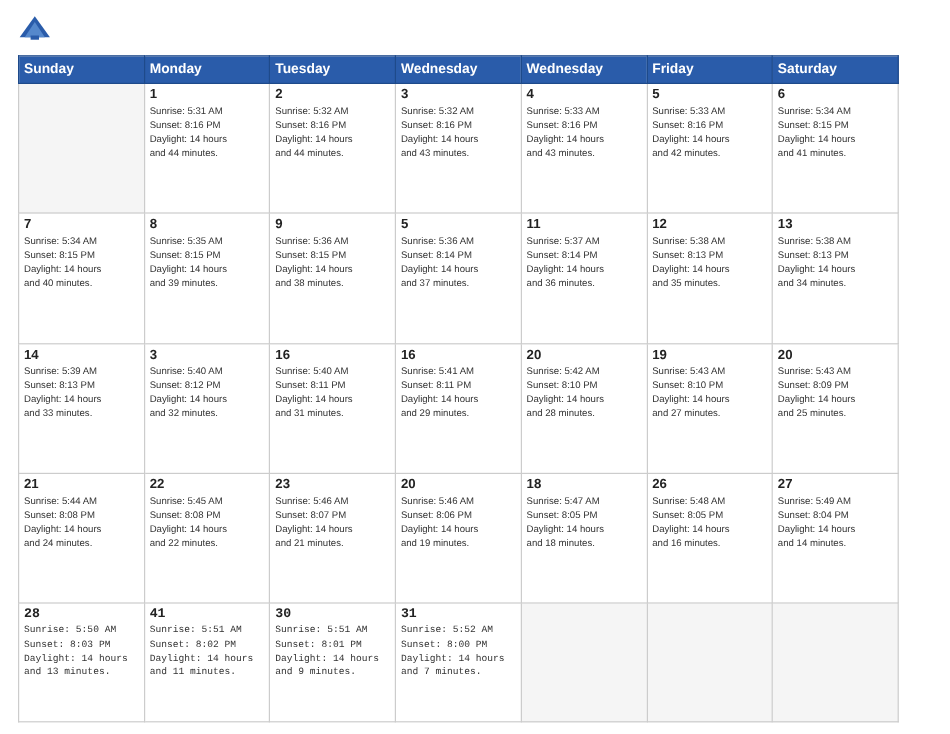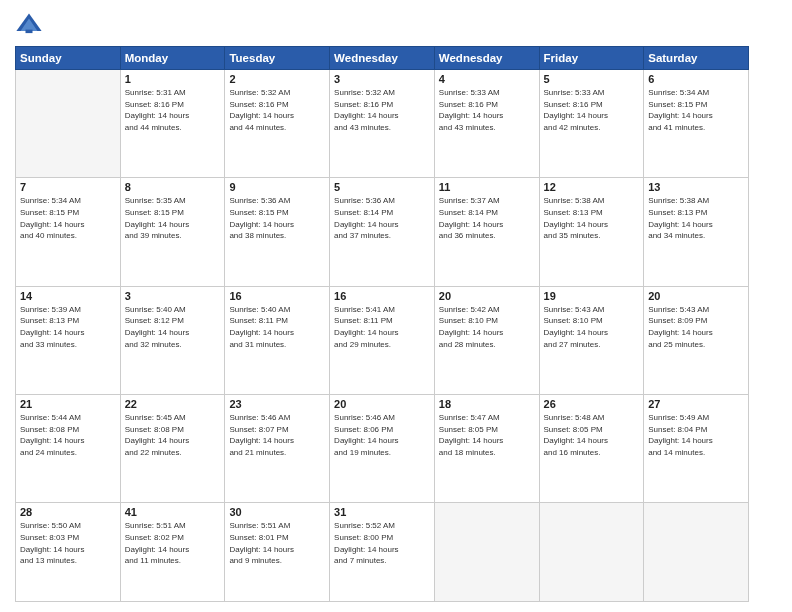--- a/index.html
+++ b/index.html
@@ -91,20 +91,21 @@
       display: block;
       margin-bottom: 2px;
     }
     .day-info {
       font-size: 8px;
       color: #333;
       line-height: 1.45;
     }
     .last-row td {
       height: 80px;
+      font-family: Liberation Mono, monospace;
     }
   </style>
 </head>
 <body>
 
 <div class="page">
   <div class="header">
     <div class="logo-area">
       <svg class="logo-icon" viewBox="0 0 40 40">
         <polygon points="20,5 38,30 2,30" fill="#2a5caa"></polygon>

